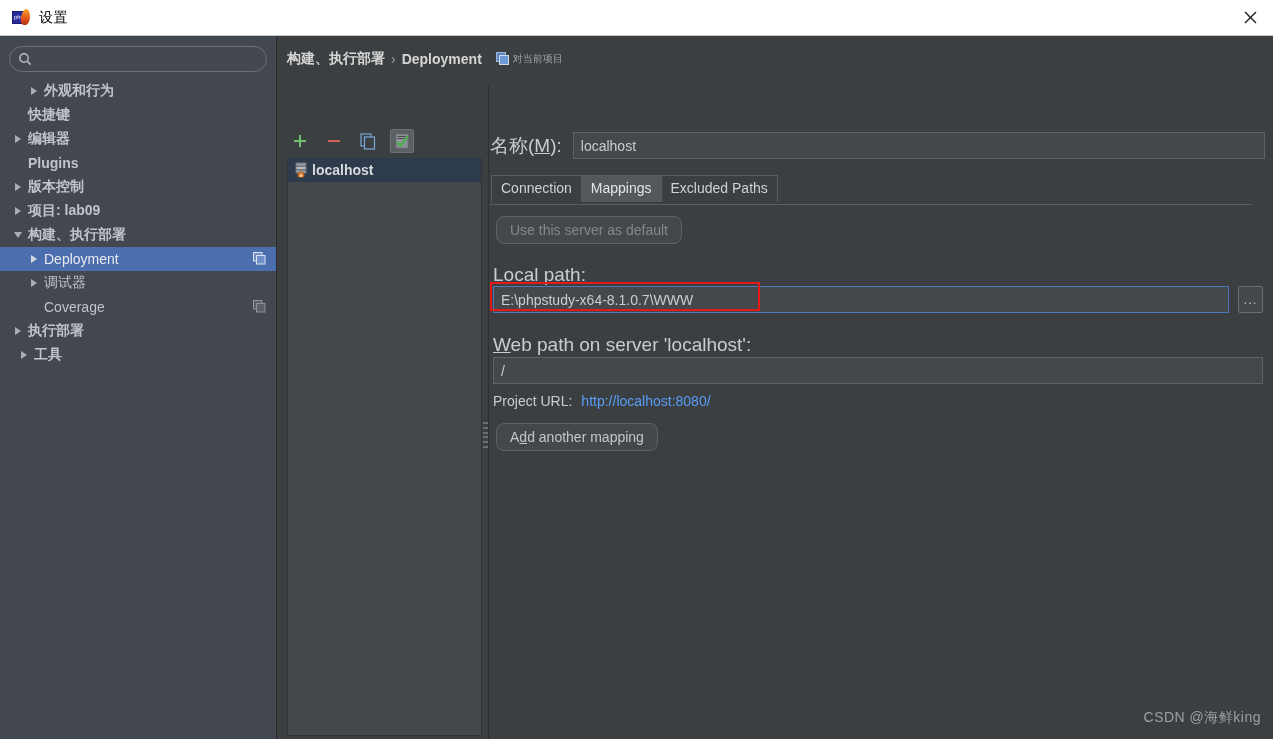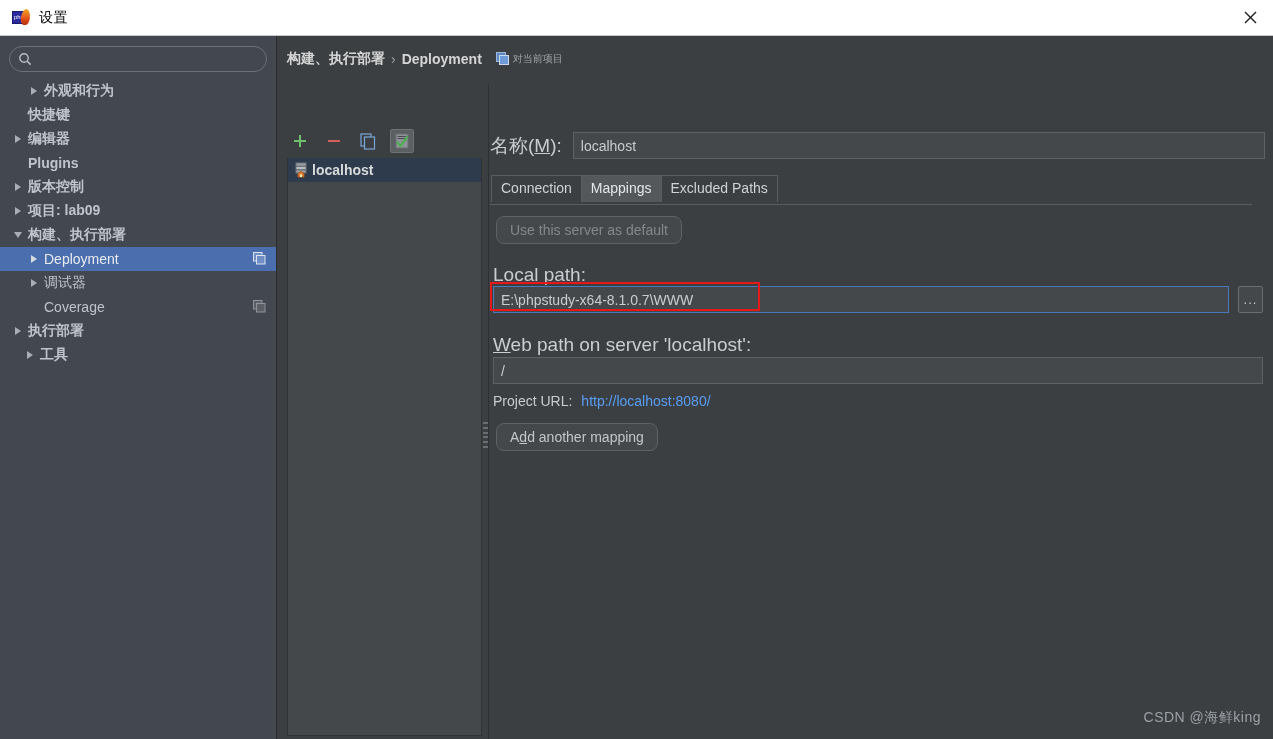--- a/index.html
+++ b/index.html
@@ -307,21 +307,21 @@
             <rect x="0.5" y="0.5" width="8.5" height="8.5" fill="#5c6066" stroke="#8e9399"></rect>
             <rect x="3.5" y="3.5" width="8.5" height="8.5" fill="#5c6066" stroke="#8e9399"></rect>
           </svg></span>
       </div>
       <div class="tree-row bold" style="padding-left: 10px;">
         <span class="arrow">
           <i class="tri-r"></i>
         </span>
         <span class="label">执行部署</span>
       </div>
-      <div class="tree-row bold" style="padding-left: 22px;">
+      <div class="tree-row bold" style="padding-left: 16px;">
         <span class="arrow">
           <i class="tri-r"></i>
         </span>
         <span class="label">工具</span>
       </div>
     </div>
 </div>
 
 <div class="content">
 

